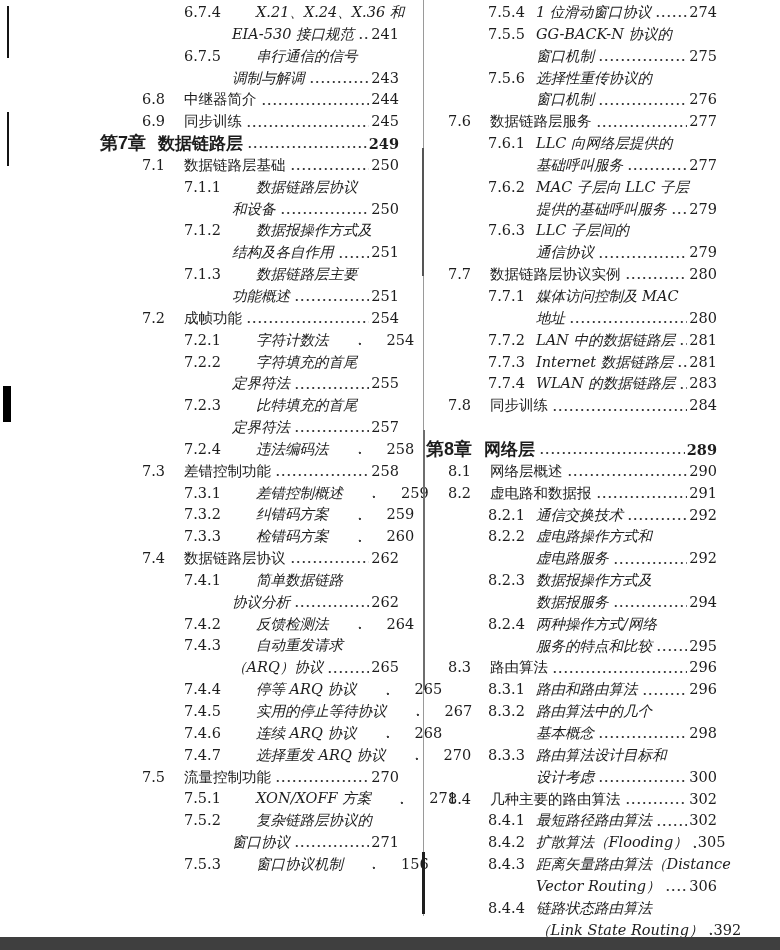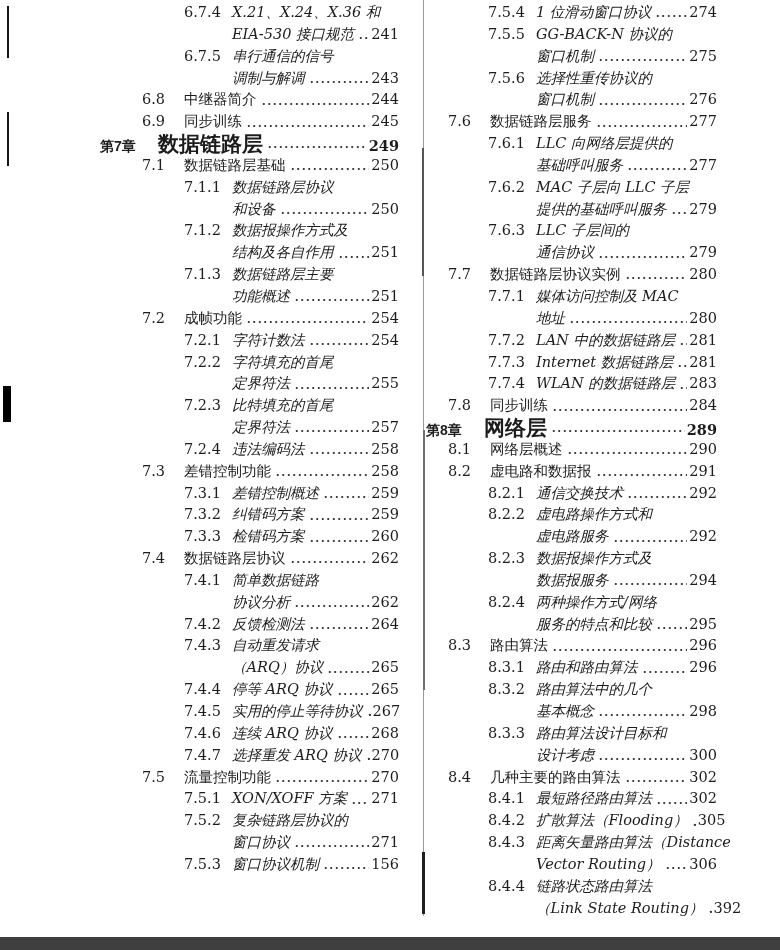--- a/index.html
+++ b/index.html
@@ -11,35 +11,35 @@
   .column{position:absolute;top:2px;}
   .col-left{left:100px;width:299px;}
   .col-right{left:426px;width:291px;}
 
   .entry{margin:0;}
   .line{display:flex;align-items:baseline;height:21.85px;line-height:21.85px;white-space:nowrap;overflow:visible;}
 
   
   .col-left  .entry.chapter .line.first{padding-left:0;}
   .col-left  .entry.sec     .line.first{padding-left:42px;}
-  .col-left  .entry.sub     .line.first{padding-left:84px;}
-  .col-right .entry.chapter .line.first{padding-left:0;}
+  .col-left  .entry.sub     .line.first{padding-left:84px;gap:24px;}
+  .col-right .entry.chapter .line.first{padding-left:0;margin-top:22px;}
   .col-right .entry.sec     .line.first{padding-left:22px;}
   .col-right .entry.sub     .line.first{padding-left:62px;}
 
   .col-left  .entry.sub .line.cont{padding-left:132px;}
   .col-right .entry.sub .line.cont{padding-left:110px;}
 
   .num{flex:0 0 auto;font-family:"DejaVu Serif",serif;font-style:normal;}
   .entry.sec .num{width:42px;}
   .entry.sub .num{width:48px;}
-  .entry.chapter .num{width:58px;font-family:"Liberation Sans",sans-serif;font-weight:700;font-size:14px;}
+  .entry.chapter .num{width:58px;font-family:"Liberation Sans",sans-serif;font-weight:700;font-size:18px;}
 
   .text{flex:0 0 auto;}
-  .entry.chapter .text{font-family:"Liberation Sans",sans-serif;font-weight:700;font-size:21px;}
+  .entry.chapter .text{font-family:"Liberation Sans",sans-serif;font-weight:700;font-size:17px;}
   .entry.sec .text{font-family:"DejaVu Serif",serif;}
   .entry.sub .text{font-family:"DejaVu Serif",serif;font-style:italic;}
 
   .leader{
     flex:1 1 auto;min-width:4px;align-self:stretch;margin:0 2px 0 4px;
     background-image:radial-gradient(circle,#3c3c3c 1px,rgba(0,0,0,0) 1.35px);
     background-size:5.5px 5.5px;background-repeat:repeat-x;
     background-position:left calc(100% - 5px);
   }
   .page{flex:0 0 auto;font-family:"DejaVu Serif",serif;font-style:normal;}

